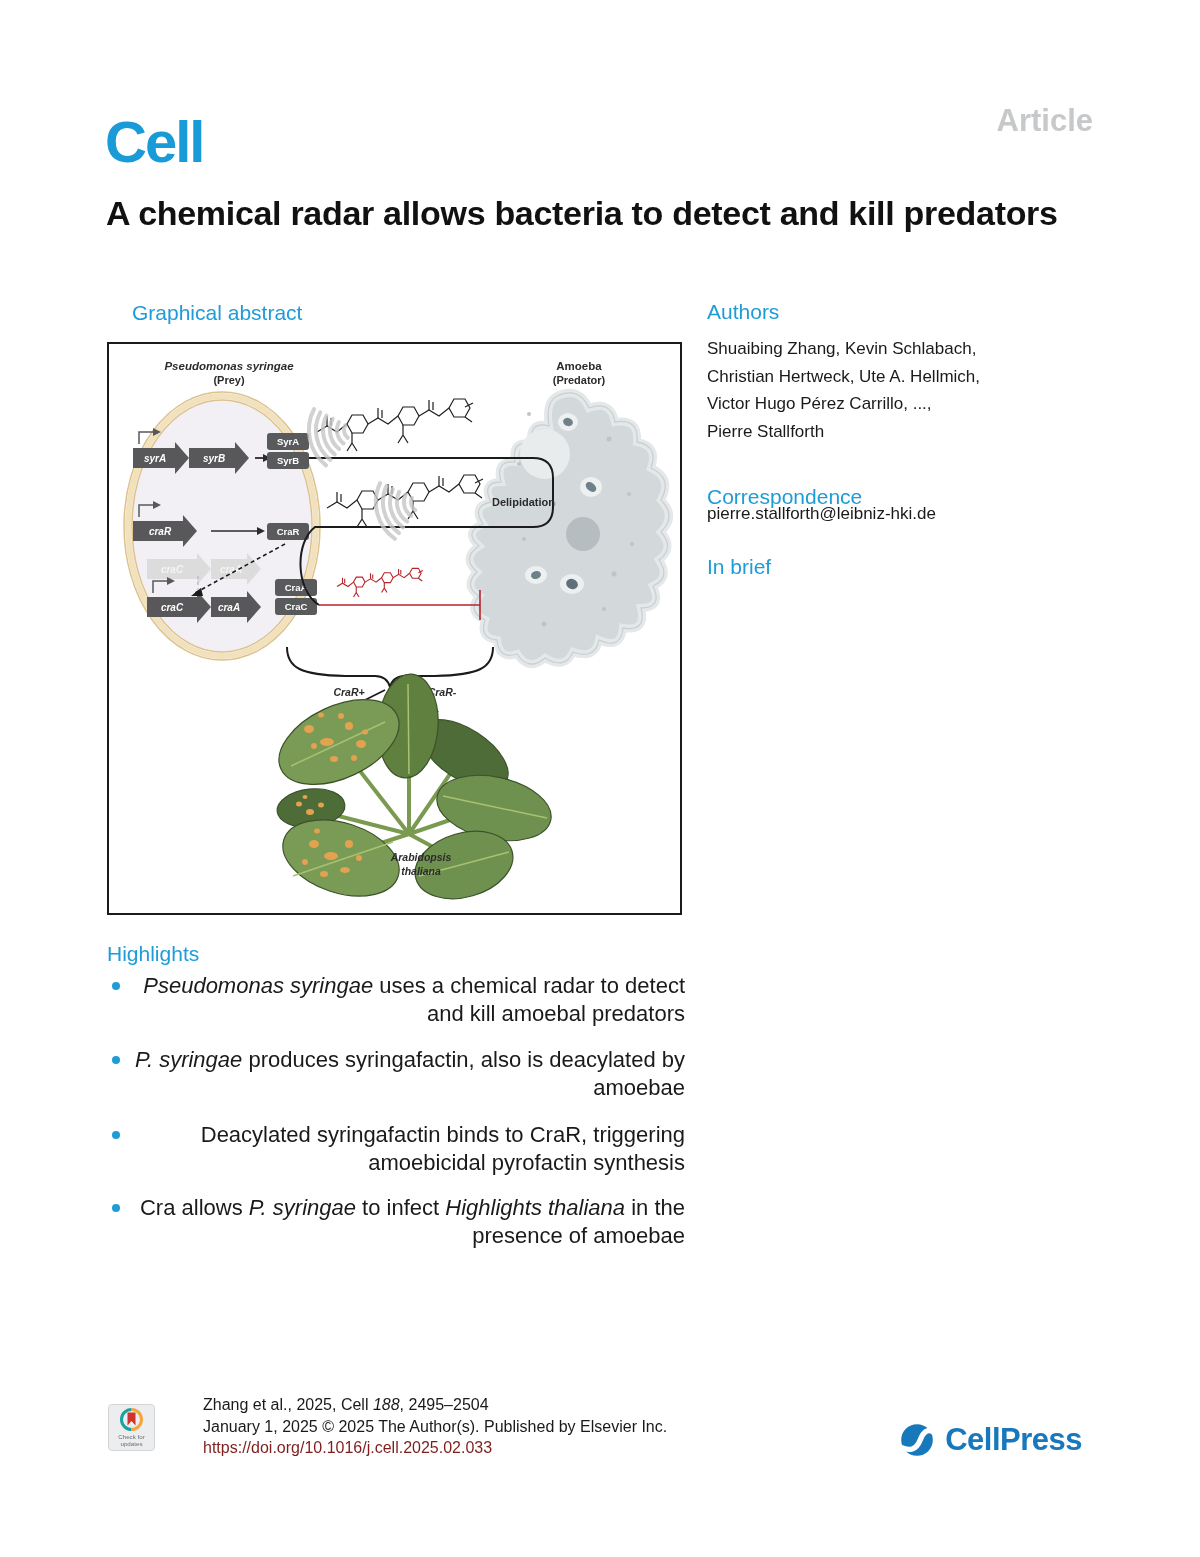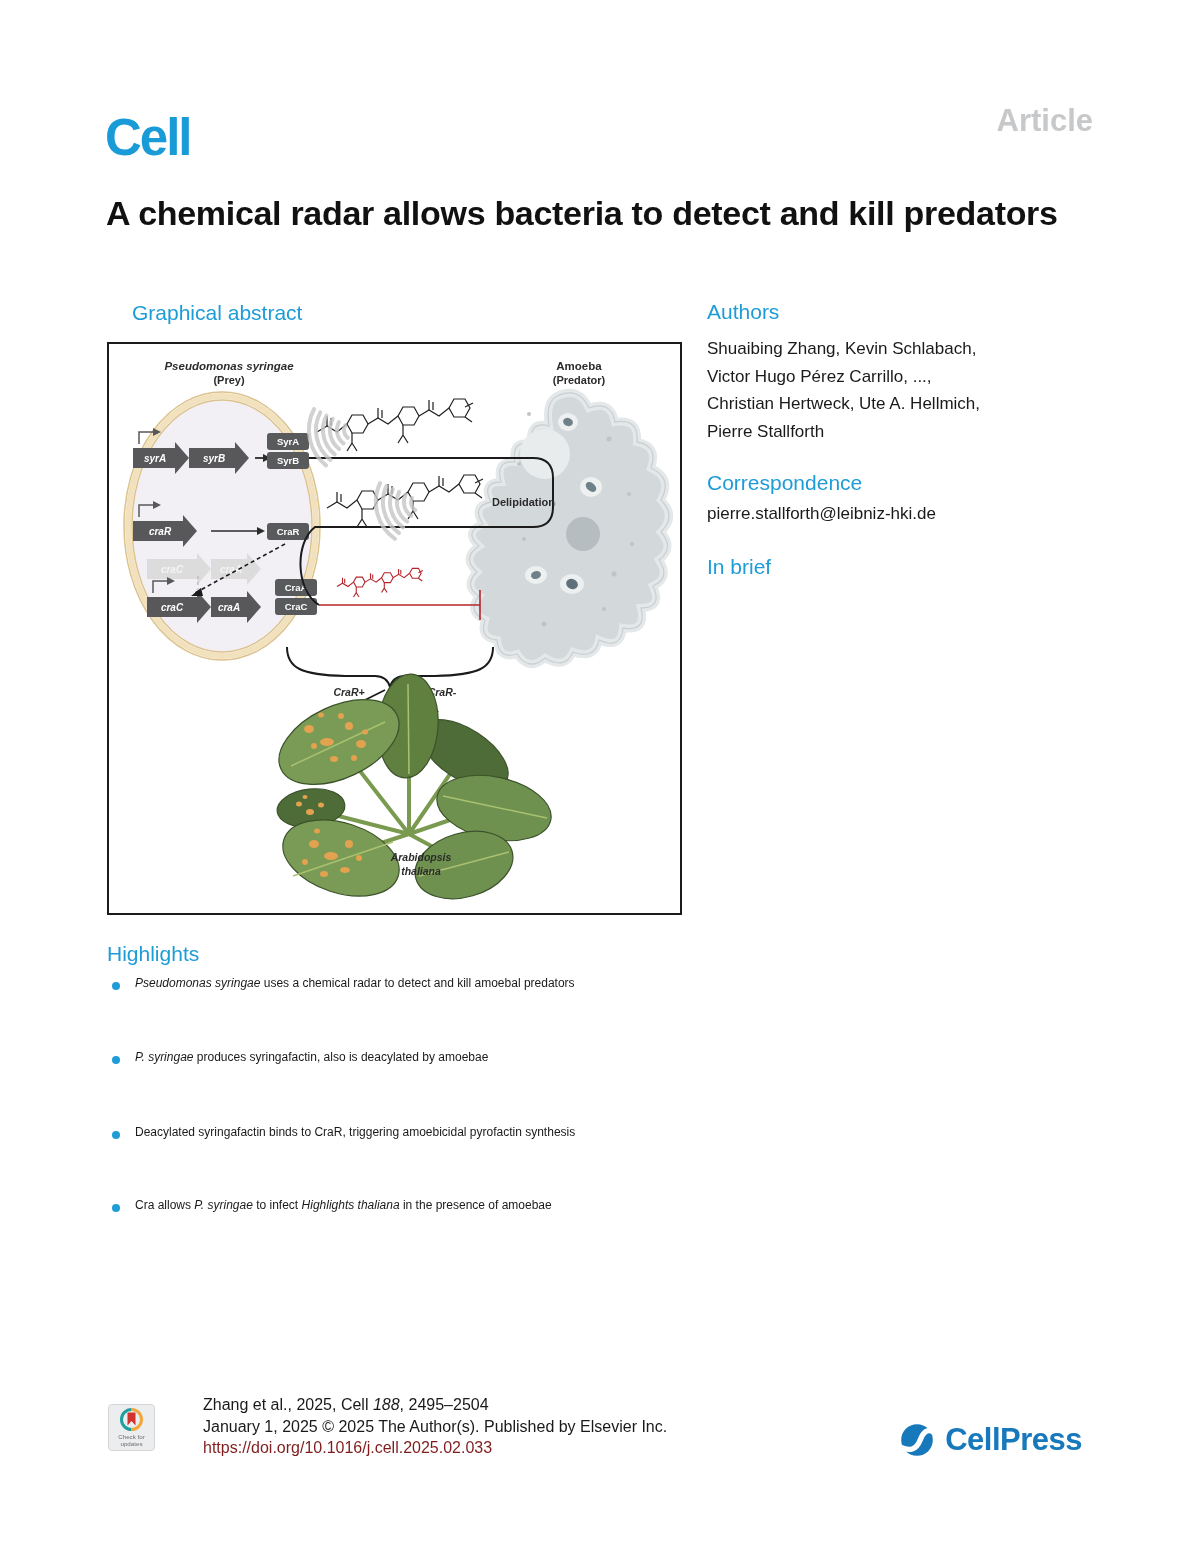--- a/index.html
+++ b/index.html
@@ -1,36 +1,36 @@
 <!DOCTYPE html>
 <html><head>
 <meta charset="utf-8">
 <style>
   html,body{margin:0;padding:0;background:#fff;}
   .page{position:relative;width:1200px;height:1557px;background:#ffffff;
         font-family:"Liberation Sans",sans-serif;color:#1a1a1a;overflow:hidden;}
   .abs{position:absolute;}
   
-  .journal-logo{left:105px;top:108px;font-size:51px;font-weight:bold;color:#189BD7;letter-spacing:-2px;}
+  .journal-logo{left:105px;top:108px;font-size:58px;font-weight:bold;color:#189BD7;letter-spacing:-2px;}
   .article-label{right:107px;top:103px;font-size:31px;font-weight:bold;color:#C7C8CA;}
   .page-title{left:106px;top:191px;width:980px;font-size:34px;font-weight:bold;color:#111;line-height:44px;letter-spacing:-0.3px;}
   
   .sec-head{font-size:21px;color:#1E9CD7;font-weight:500;}
   
   .fig-box{left:107px;top:342px;width:575px;height:573px;border:2px solid #1b1b1b;box-sizing:border-box;background:#fff;}
   .fig-box svg{display:block;width:100%;height:100%;}
   
   .rcol-text{font-size:17px;line-height:27.5px;color:#1a1a1a;}
   .authors-lines{left:707px;top:335px;width:400px;}
   .email{left:707px;top:504px;width:400px;font-size:17px;}
   .inbrief-para{left:707px;top:588px;width:392px;}
   
   .hl-item{position:absolute;left:107px;width:578px;}
   .hl-dot{position:absolute;left:5px;top:10px;width:8px;height:8px;border-radius:50%;background:#1E9CD7;}
-  .hl-text{margin-left:28px;font-size:12px;line-height:23px;color:#1a1a1a;}
+  .hl-text{margin-left:28px;font-size:22px;line-height:28px;color:#1a1a1a;text-align:right;}
   
   .footer-text{left:203px;top:1394px;width:560px;font-size:16px;line-height:21.5px;color:#1a1a1a;}
   .doi-link{color:#7f1d1d;text-decoration:none;}
   .badge{left:108px;top:1404px;width:45px;height:45px;background:#ECEDEE;border:1px solid #D3D5D7;border-radius:4px;}
   .publisher{right:118px;top:1420px;display:flex;align-items:center;gap:8px;}
   .publisher-name{font-size:31px;font-weight:bold;color:#1778BC;letter-spacing:-0.5px;}
   .it{font-style:italic;}
 </style>
 </head>
 <body>
@@ -236,26 +236,26 @@
         </g>
         <text x="312" y="517" text-anchor="middle" font-size="10.5" font-weight="bold" font-style="italic" fill="#2b2b2b">Arabidopsis</text>
         <text x="312" y="531" text-anchor="middle" font-size="10.5" font-weight="bold" font-style="italic" fill="#2b2b2b">thaliana</text>
       </g>
     </svg>
   </div>
 
   <div class="abs sec-head" style="left:707px;top:300px;">Authors</div>
   <div class="abs authors-lines rcol-text">
     <div>Shuaibing Zhang, Kevin Schlabach,</div>
+    <div>Christian Hertweck, Ute A. Hellmich,</div>
     <div>Victor Hugo Pérez Carrillo, ...,</div>
-    <div>Christian Hertweck, Ute A. Hellmich,</div>
     <div>Pierre Stallforth</div>
   </div>
 
-  <div class="abs sec-head" style="left:707px;top:471px;">Correspondence</div>
+  <div class="abs sec-head" style="left:707px;top:485px;">Correspondence</div>
   <div class="abs email">pierre.stallforth@leibniz-hki.de</div>
 
   <div class="abs sec-head" style="left:707px;top:555px;">In brief</div>
 
   <div class="abs sec-head" style="left:107px;top:942px;">Highlights</div>
 
   <div class="hl-item" style="top:972px;">
     <span class="hl-dot"></span>
     <div class="hl-text"><span class="it">Pseudomonas syringae</span><span> uses a chemical radar to detect and kill amoebal predators</span></div>
   </div>

